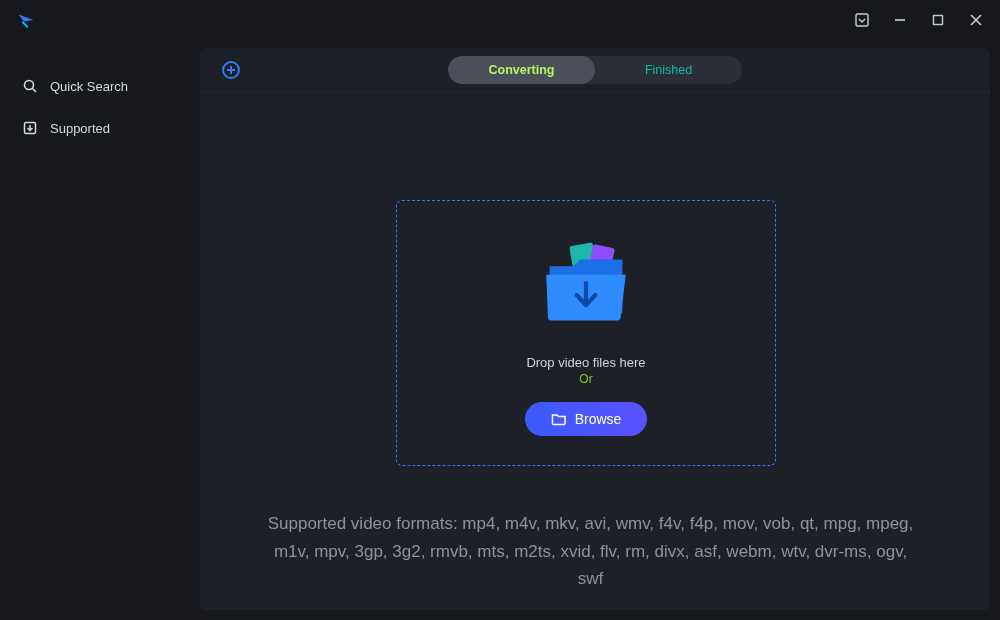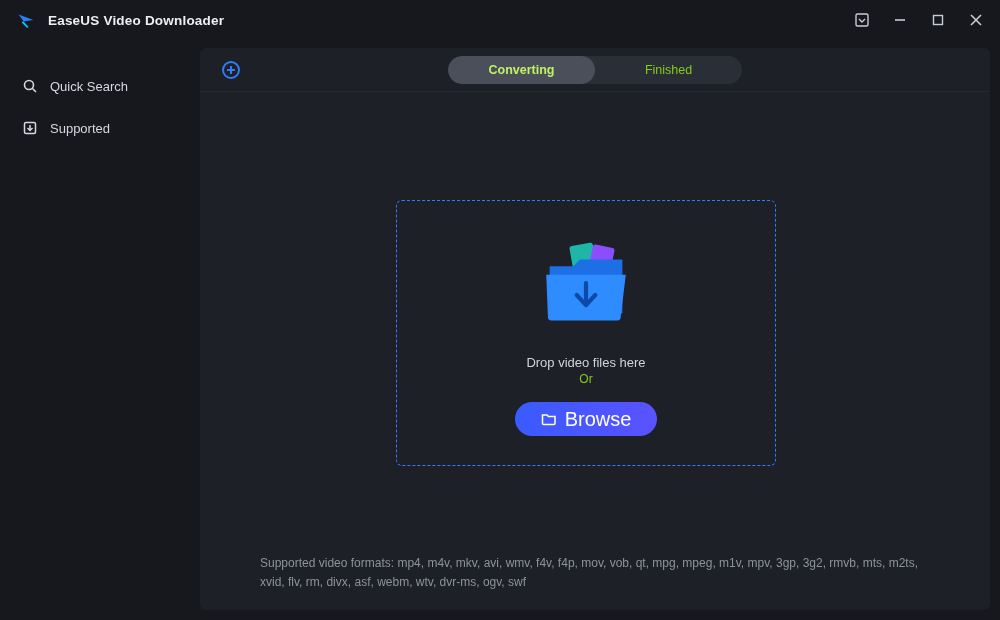--- a/index.html
+++ b/index.html
@@ -90,21 +90,21 @@
     border-radius: 16px;
     height: 28px;
     overflow: hidden;
   }
   .tab {
     width: 147px;
     display: flex;
     align-items: center;
     justify-content: center;
     font-size: 12.5px;
-    color: #84cc16;
+    color: #14b8a6;
     cursor: pointer;
   }
   .tab.active { background: #4a4f5a; color: #bef264; font-weight:600; border-radius: 16px; }
 
   
   .dropzone-wrap {
     flex: 1;
     position: relative;
   }
   .dropzone {
@@ -123,51 +123,51 @@
   .drop-text1 { margin-top: 16px; font-size: 13px; color: #cfd3da; }
   .drop-text2 { margin-top: 2px; font-size: 12px; color: #84cc16; }
   .browse-btn {
     margin-top: 16px;
     height: 34px;
     padding: 0 26px;
     border: none;
     border-radius: 17px;
     background: linear-gradient(90deg, #3a5bff 0%, #5a52ff 100%);
     color: #ffffff;
-    font-size: 20px;
+    font-size: 14px;
     font-weight: 500;
     display: flex;
     align-items: center;
     gap: 8px;
     cursor: pointer;
   }
   .browse-btn .icon { width:16px; height:16px; display:flex; align-items:center; justify-content:center; }
 
   
   .formats {
     position: absolute;
     left: 0; right: 9px;
     bottom: 18px;
-    font-size: 12px;
+    text-align: center;
+    font-size: 17px;
     line-height: 1.6;
     color: #8d929c;
     padding: 0 60px;
   }
 </style>
 </head>
 <body>
 
 <div class="titlebar">
   <div class="app-logo">
     <svg width="22" height="22" viewBox="0 0 24 24">
       <path d="M4 6 L20 12 L8 14 L14 20 L4 6 Z" fill="#2f7cf6"></path>
       <path d="M8 14 L14 20" stroke="#00c4ff" stroke-width="2"></path>
     </svg>
   </div>
-  <div class="app-title">EaseUS Video Downloader</div>
   <div class="titlebar-spacer"></div>
   <div class="win-controls">
     <div class="win-btn">
       <svg width="16" height="16" viewBox="0 0 16 16">
           <rect x="2" y="2" width="12" height="12" rx="1.5" fill="none" stroke="currentColor" stroke-width="1.4"></rect>
           <path d="M5 7 L8 10 L11 7" fill="none" stroke="currentColor" stroke-width="1.4"></path>
         </svg>
     </div>
     <div class="win-btn">
       <svg width="14" height="14" viewBox="0 0 14 14">

